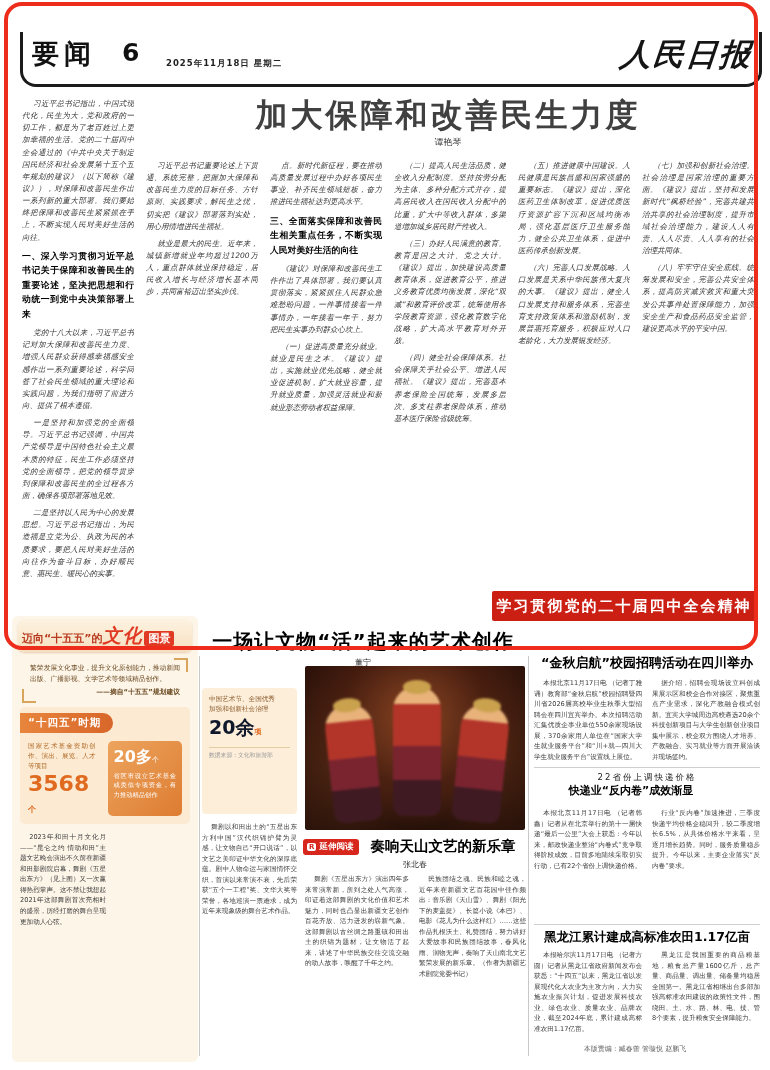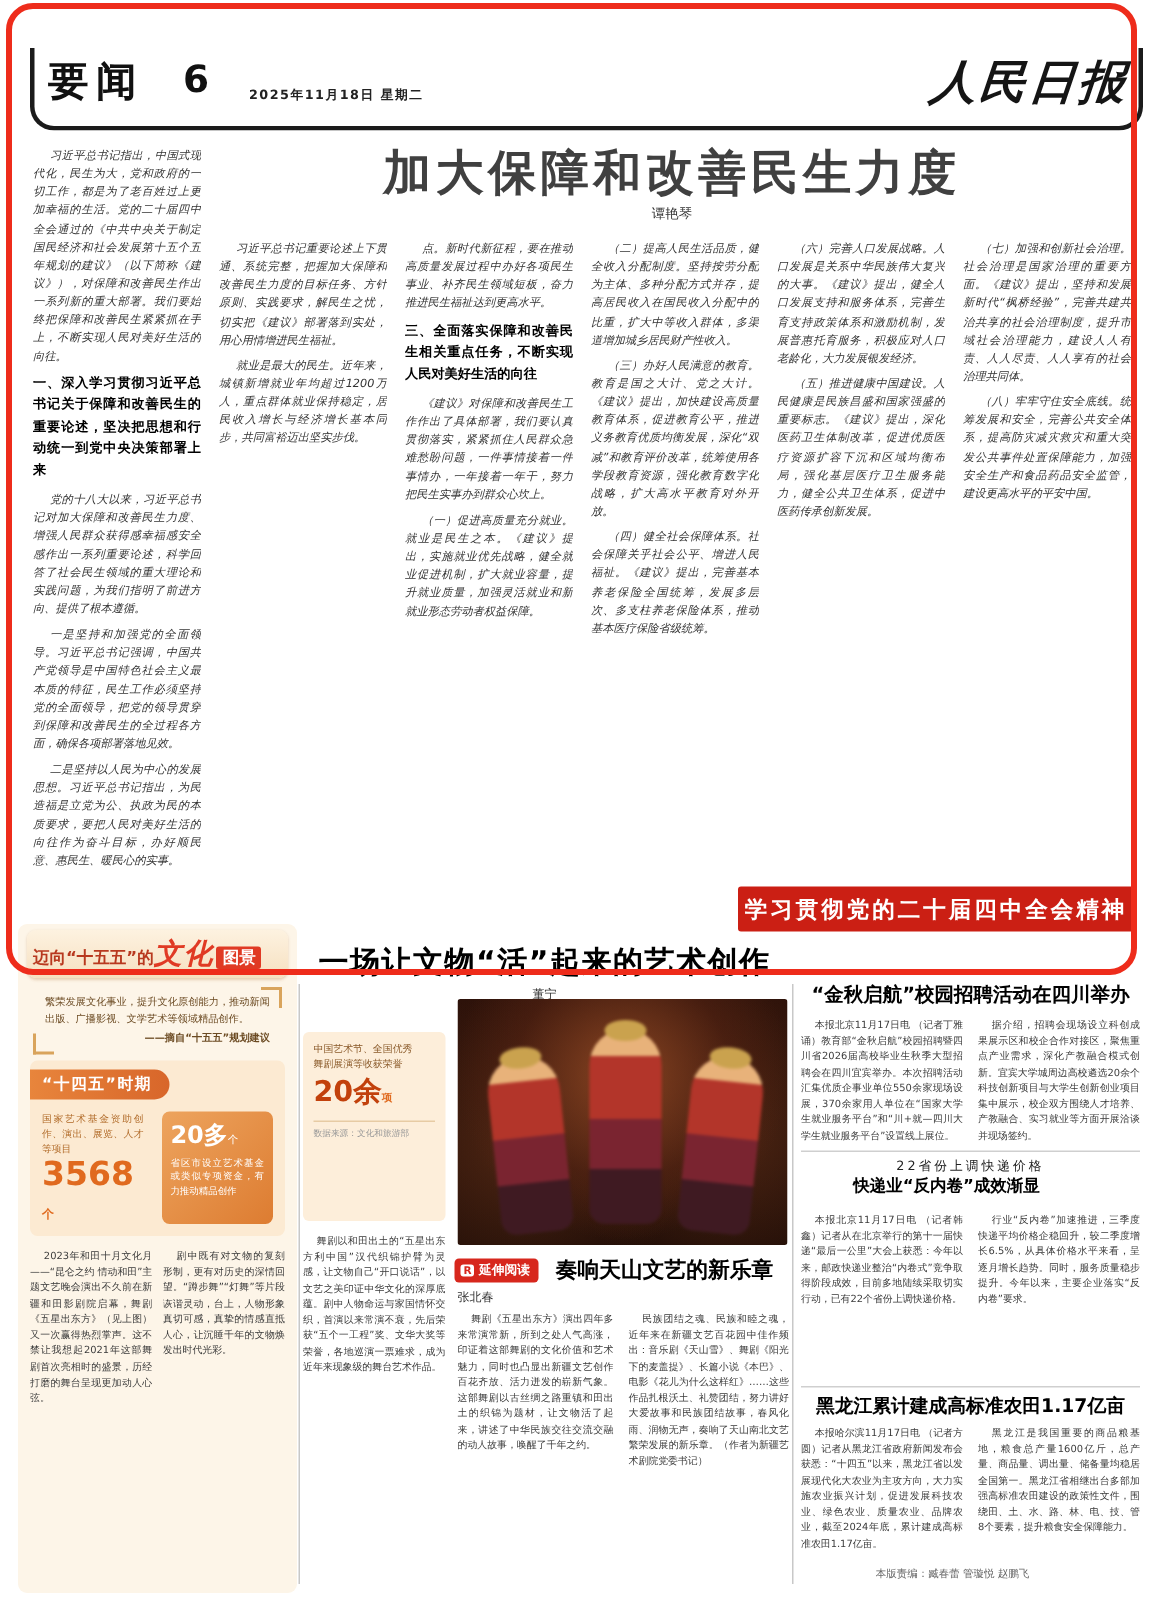--- a/index.html
+++ b/index.html
@@ -62,21 +62,21 @@
   .feature-text{display:flex;gap:7px;margin:8px 8px 0;}
   .feature-text .ft-col{width:86px;height:200px;overflow:hidden;}
   .tiny{font-size:6.6px;line-height:1.6;color:#3a3a3a;text-align:justify;margin:0;text-indent:1.4em;}
   
   .center-headline{position:absolute;left:200px;top:628px;width:326px;text-align:center;
     font-size:20px;font-weight:900;letter-spacing:1px;color:#000;}
   .center-author{position:absolute;left:200px;top:657px;width:326px;text-align:center;font-size:8px;color:#333;}
   .infobox{position:absolute;left:202px;top:688px;width:95px;height:126px;background:#fdeeda;
     border-radius:4px;padding:7px 7px 5px;box-sizing:border-box;overflow:hidden;}
   .ib-line{font-size:6.6px;color:#8a5a2a;line-height:1.5;}
-  .ib-value{font-size:19px;font-weight:900;color:#c2410c;margin-top:3px;}
+  .ib-value{font-size:19px;font-weight:900;color:#0f172a;margin-top:3px;}
   .ib-unit{font-size:7px;font-weight:bold;color:#e06a1f;}
   .ib-src{font-size:5.8px;color:#999;border-top:1px solid #e7cba4;margin-top:6px;padding-top:3px;}
   .photo{position:absolute;left:305px;top:666px;width:220px;height:164px;border-radius:2px;overflow:hidden;
     background:radial-gradient(circle at 50% 30%,#8a4522 0%,#57241388 45%,transparent 70%),
                radial-gradient(circle at 18% 60%,#a3552a55,transparent 55%),
                radial-gradient(circle at 82% 55%,#a3552a55,transparent 55%),
                linear-gradient(#2a1009,#1c0b06);}
   .fig{position:absolute;bottom:8px;width:48px;height:118px;border-radius:24px 24px 10px 10px;filter:blur(1.2px);
     background:linear-gradient(180deg,#e8b27a 0 14%,#b3352a 14% 46%,#7a2430 46% 72%,#3f1a22 72%);}
   .fig.f1{left:24px;transform:rotate(-6deg);}
@@ -84,21 +84,21 @@
   .fig.f3{left:152px;transform:rotate(6deg);}
   .fig::before{content:"";position:absolute;top:-6px;left:10px;width:28px;height:14px;border-radius:50%;
     background:#caa24e;}
   .c0-text{position:absolute;left:202px;top:822px;width:95px;height:234px;overflow:hidden;}
   .reading-row{position:absolute;left:303px;top:836px;width:224px;white-space:nowrap;}
   .reading-tag{display:inline-block;background:#d7271d;color:#fff;font-size:8.5px;font-weight:bold;
     padding:2px 6px 2px 4px;border-radius:3px;vertical-align:middle;}
   .reading-tag .glyph{display:inline-block;background:#fff;color:#d7271d;font-size:7px;font-weight:900;
     border-radius:2px;padding:0 2px;margin-right:3px;}
   .reading-headline{display:inline-block;font-size:14.5px;font-weight:900;color:#000;margin-left:6px;vertical-align:middle;}
-  .reading-author{position:absolute;left:305px;top:859px;width:220px;text-align:left;font-size:8px;color:#333;}
+  .reading-author{position:absolute;left:305px;top:859px;width:220px;text-align:center;font-size:8px;color:#333;}
   .cA{position:absolute;left:305px;top:874px;width:104px;height:182px;overflow:hidden;}
   .cB{position:absolute;left:419px;top:874px;width:107px;height:182px;overflow:hidden;}
   
   .r-head1{position:absolute;left:534px;top:654px;width:226px;text-align:center;font-size:13px;font-weight:900;color:#000;}
   .r-body{position:absolute;left:534px;width:226px;display:flex;gap:10px;overflow:hidden;}
   .r-col{width:108px;overflow:hidden;}
   .kicker{position:absolute;left:534px;top:772px;width:226px;text-align:center;font-size:8.5px;color:#222;letter-spacing:2px;}
   .r-head2{position:absolute;left:518px;top:783px;width:226px;text-align:center;font-size:11px;font-weight:900;color:#000;}
   .r-head3{position:absolute;left:534px;top:929px;width:226px;text-align:center;font-size:12.5px;font-weight:900;color:#000;}
   .credits{position:absolute;left:522px;top:1044px;width:226px;text-align:center;font-size:7px;color:#666;}
@@ -135,22 +135,22 @@
     <p class="sec-h">三、全面落实保障和改善民生相关重点任务，不断实现人民对美好生活的向往</p>
     <p class="bp">《建议》对保障和改善民生工作作出了具体部署，我们要认真贯彻落实，紧紧抓住人民群众急难愁盼问题，一件事情接着一件事情办，一年接着一年干，努力把民生实事办到群众心坎上。</p>
     <p class="bp">（一）促进高质量充分就业。就业是民生之本。《建议》提出，实施就业优先战略，健全就业促进机制，扩大就业容量，提升就业质量，加强灵活就业和新就业形态劳动者权益保障。</p>
   </div>
   <div class="col c4">
     <p class="bp">（二）提高人民生活品质，健全收入分配制度。坚持按劳分配为主体、多种分配方式并存，提高居民收入在国民收入分配中的比重，扩大中等收入群体，多渠道增加城乡居民财产性收入。</p>
     <p class="bp">（三）办好人民满意的教育。教育是国之大计、党之大计。《建议》提出，加快建设高质量教育体系，促进教育公平，推进义务教育优质均衡发展，深化“双减”和教育评价改革，统筹使用各学段教育资源，强化教育数字化战略，扩大高水平教育对外开放。</p>
     <p class="bp">（四）健全社会保障体系。社会保障关乎社会公平、增进人民福祉。《建议》提出，完善基本养老保险全国统筹，发展多层次、多支柱养老保险体系，推动基本医疗保险省级统筹。</p>
   </div>
   <div class="col c5">
+    <p class="bp">（五）推进健康中国建设。人民健康是民族昌盛和国家强盛的重要标志。《建议》提出，深化医药卫生体制改革，促进优质医疗资源扩容下沉和区域均衡布局，强化基层医疗卫生服务能力，健全公共卫生体系，促进中医药传承创新发展。</p>
     <p class="bp">（六）完善人口发展战略。人口发展是关系中华民族伟大复兴的大事。《建议》提出，健全人口发展支持和服务体系，完善生育支持政策体系和激励机制，发展普惠托育服务，积极应对人口老龄化，大力发展银发经济。</p>
-    <p class="bp">（五）推进健康中国建设。人民健康是民族昌盛和国家强盛的重要标志。《建议》提出，深化医药卫生体制改革，促进优质医疗资源扩容下沉和区域均衡布局，强化基层医疗卫生服务能力，健全公共卫生体系，促进中医药传承创新发展。</p>
   </div>
   <div class="col c6">
     <p class="bp">（七）加强和创新社会治理。社会治理是国家治理的重要方面。《建议》提出，坚持和发展新时代“枫桥经验”，完善共建共治共享的社会治理制度，提升市域社会治理能力，建设人人有责、人人尽责、人人享有的社会治理共同体。</p>
     <p class="bp">（八）牢牢守住安全底线。统筹发展和安全，完善公共安全体系，提高防灾减灾救灾和重大突发公共事件处置保障能力，加强安全生产和食品药品安全监管，建设更高水平的平安中国。</p>
   </div>
 </div>
 
 <div class="banner">学习贯彻党的二十届四中全会精神</div>
 
 <div class="vrule" style="left:199px;"></div>
@@ -174,32 +174,29 @@
       <div class="stat-card">
         <span class="v">20多</span><span class="u">个</span>
         <div class="l">省区市设立艺术基金或类似专项资金，有力推动精品创作</div>
       </div>
     </div>
   </div>
   <div class="feature-text">
     <div class="ft-col">
       <p class="tiny">2023年和田十月文化月——“昆仑之约 情动和田”主题文艺晚会演出不久前在新疆和田影剧院启幕，舞剧《五星出东方》（见上图）又一次赢得热烈掌声。这不禁让我想起2021年这部舞剧首次亮相时的盛景，历经打磨的舞台呈现更加动人心弦。</p>
     </div>
-    <div class="ft-col">
-      <p class="tiny">剧中既有对文物的复刻形制，更有对历史的深情回望。“蹲步舞”“灯舞”等片段诙谐灵动，台上，人物形象真切可感，真挚的情感直抵人心，让沉睡千年的文物焕发出时代光彩。</p>
-    </div>
   </div>
 </div>
 
 <div class="center-headline">一场让文物“活”起来的艺术创作</div>
 <div class="center-author">董宁</div>
 
 <div class="infobox">
   <div class="ib-line">中国艺术节、全国优秀</div>
-  <div class="ib-line">舞剧展演等收获荣誉</div>
+  <div class="ib-line">加强和创新社会治理</div>
   <div>
     <span class="ib-value">20余</span><span class="ib-unit">项</span>
   </div>
   <div class="ib-src">数据来源：文化和旅游部</div>
 </div>
 
 <div class="photo">
   <div class="fig f1"></div>
   <div class="fig f2"></div>
   <div class="fig f3"></div>

